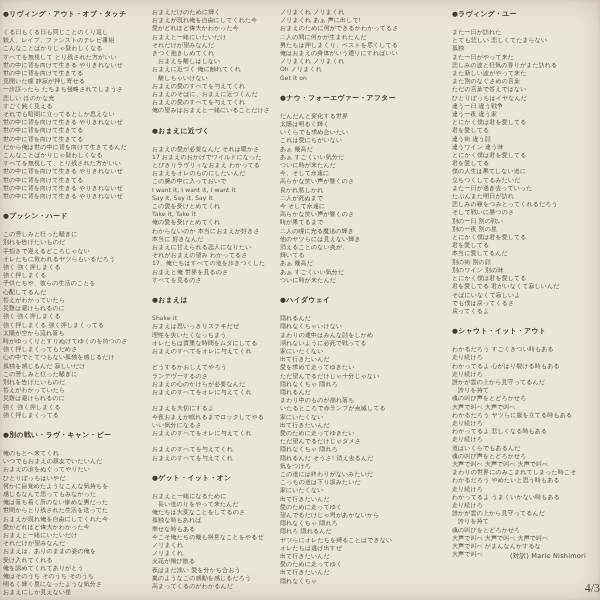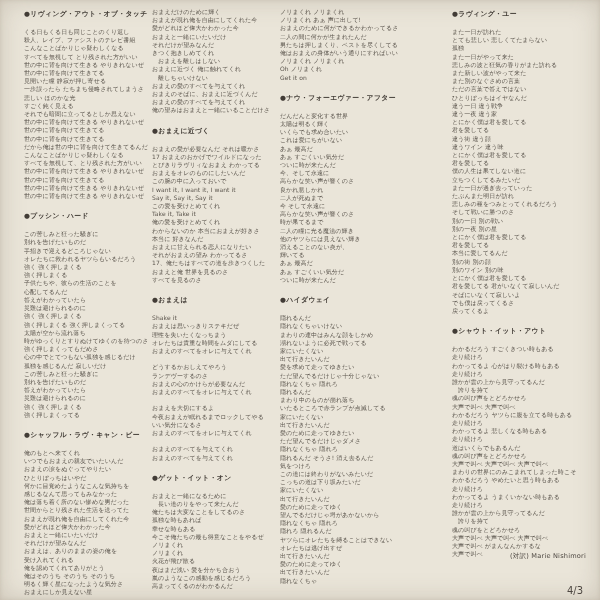--- a/index.html
+++ b/index.html
@@ -24,30 +24,30 @@
   .column .song-title:first-child{margin-top:2px;}
   .lyric-block{
     font-size:6px;line-height:8.2px;color:#5a544c;
     white-space:pre-wrap;letter-spacing:.1px;
   }
   #credit{
     position:absolute;top:552px;right:14px;
     font-size:6.6px;color:#4d4741;letter-spacing:.2px;margin-left:24px;
   }
   #page-number{
-    position:absolute;bottom:4px;right:17px;
-    font-size:10px;color:#4d4741;
+    position:absolute;bottom:4px;right:0;
+    font-size:12px;color:#4d4741;font-family:Liberation Serif, serif;
   }
 </style>
 </head>
 <body>
 
 <div id="sheet">
   <div id="columns">
-      <div class="column" style="left: 24px;">
+      <div class="column" style="left: 3px;">
         <div class="song-title">●リヴィング・アウト・オブ・タッチ</div>
         <div class="lyric-block">くる日もくる日も同じことのくり返し
 殺人、レイプ、ファシストのテレビ番組
 こんなことばかりじゃ疑わしくなる
 すべてを無視して とり残された方がいい
 世の中に背を向けて生きる やりきれないぜ
 世の中に背を向けて生きてる
 見開いた瞳 静寂が押し寄せる
 一歩誤ったら たちまち侵略されてしまうさ
 悲しい ほのかな光
@@ -80,21 +80,21 @@
 時がゆっくりとすりぬけてゆくのを待つのさ
 強く押しまくってもだめさ
 心の中でとてつもない孤独を感じるだけ
 孤独を感じるんだ 寂しいだけ
 この苦しみと狂った騒ぎに
 別れを告げたいものだ
 答えがわかっていたら
 災難は避けられるのに
 強く 強く押しまくる
 強く押しまくってる</div>
-        <div class="song-title">●シャッフル・ラヴ・キャン・ビー</div>
+        <div class="song-title">●別の戦い・ラヴ・キャン・ビー</div>
         <div class="lyric-block">俺のもとへ来てくれ
 いつでもおまえの親友でいたいんだ
 おまえの涙をぬぐってやりたい
 ひとりぼっちはいやだ
 何かに目覚めたようなこんな気持ちを
 感じるなんて思ってもみなかった
 俺は落ち着く所のない惨めな男だった
 世間からとり残された生活を送ってた
 おまえが現れ俺を自由にしてくれた今
 愛がどれほど偉大かわかった今

